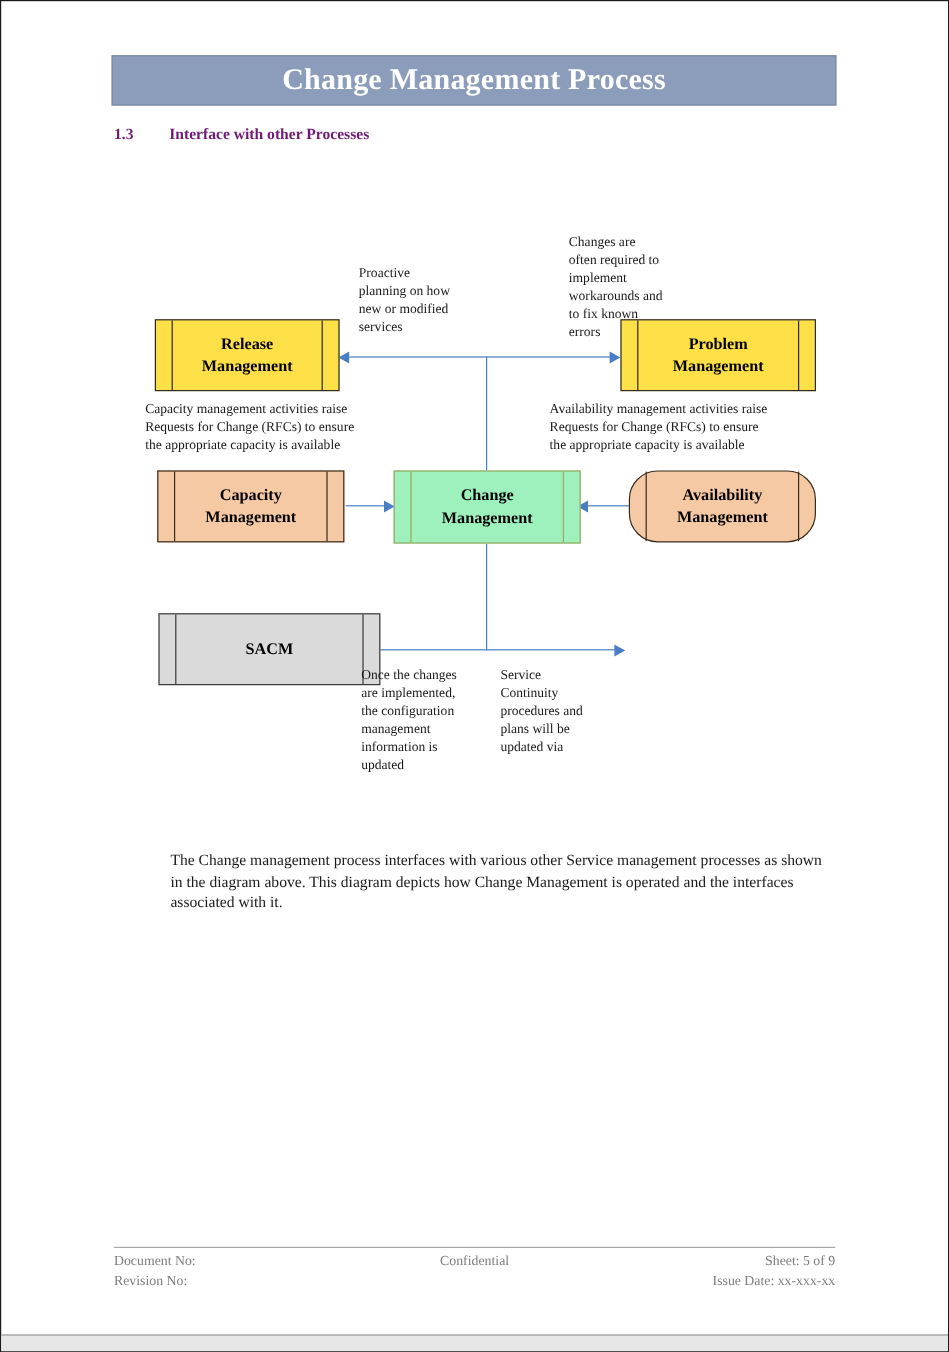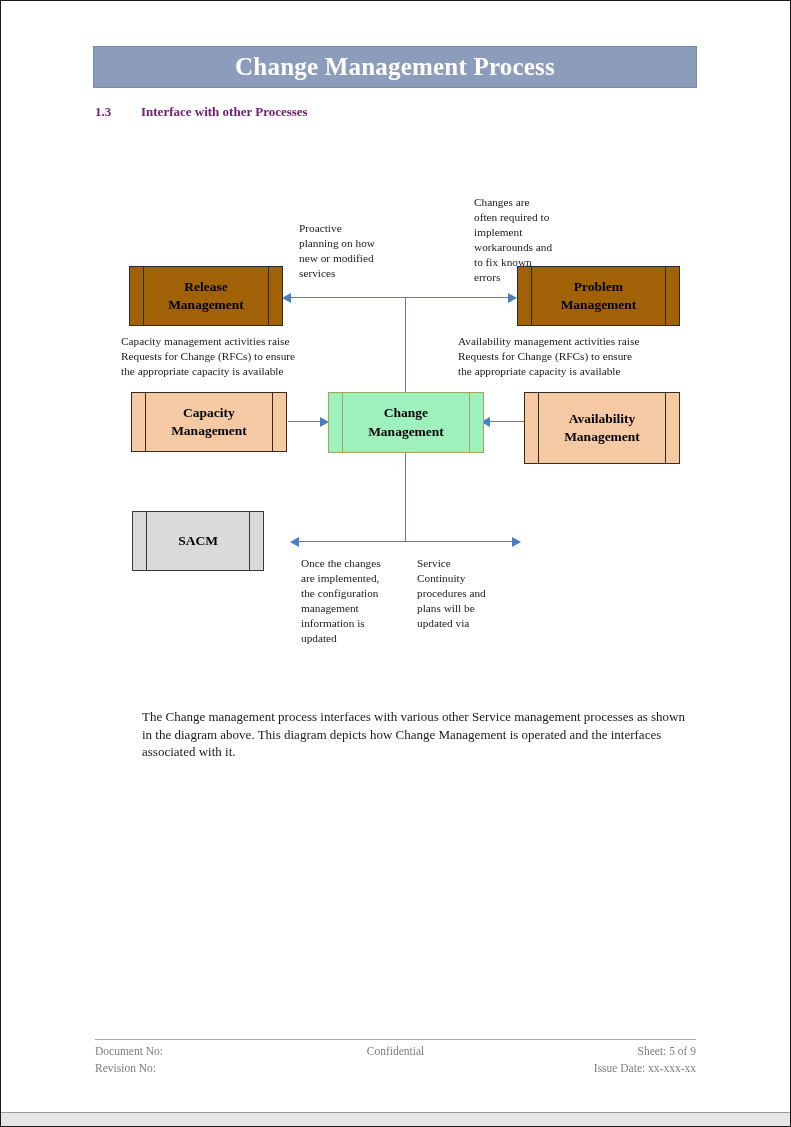--- a/index.html
+++ b/index.html
@@ -91,21 +91,21 @@
   .proc-box .band {
     position: absolute;
     top: 0;
     bottom: 0;
     width: 0;
   }
   .proc-box .band-l { left: 13px; border-left: 1.6px solid; }
   .proc-box .band-r { right: 13px; border-left: 1.6px solid; }
   .proc-box .lbl { position: relative; z-index: 2; padding: 0 16px; }
 
-  .box-blue   { background: #a16207; border: 1.4px solid #2b2b2b; }
+  .box-blue   { background: #fde047; border: 1.4px solid #2b2b2b; }
   .box-blue .band-l, .box-blue .band-r { border-color: #2b2b2b; }
   .box-orange { background: #f5c9a4; border: 1.4px solid #3a2a1a; }
   .box-orange .band-l, .box-orange .band-r { border-color: #3a2a1a; }
   .box-green  { background: #9ef0bd; border: 1.4px solid #9aa85e; }
   .box-green .band-l, .box-green .band-r { border-color: #9aa85e; }
   .box-gray   { background: #dadada; border: 1.4px solid #3a3a3a; }
   .box-gray .band-l, .box-gray .band-r { border-color: #3a3a3a; }
 
   
   .conn-h {
@@ -235,28 +235,28 @@
 Management</span>
     </div>
 
     <div class="proc-box box-green" style="left:327px; top:391px; width:156px; height:61px;">
       <span class="band band-l"></span>
       <span class="band band-r"></span>
       <span class="lbl" style="white-space: pre-line;">Change
 Management</span>
     </div>
 
-    <div class="proc-box box-orange" style="left:523px; top:391px; width:156px; height:72px;">
+    <div class="proc-box box-orange" style="left:523px; top:391px; width:156px; height:60px;border-radius:24px;">
       <span class="band band-l"></span>
       <span class="band band-r"></span>
       <span class="lbl" style="white-space: pre-line;">Availability
 Management</span>
     </div>
 
-    <div class="proc-box box-gray" style="left:131px; top:510px; width:132px; height:60px;">
+    <div class="proc-box box-gray" style="left:131px; top:510px; width:185px; height:60px;">
       <span class="band band-l"></span>
       <span class="band band-r"></span>
       <span class="lbl" style="white-space: pre-line;">SACM</span>
     </div>
 
 
     <div class="annot" style="left:298px; top:220px; width:110px;">Proactive
 planning on how
 new or modified
 services</div>

